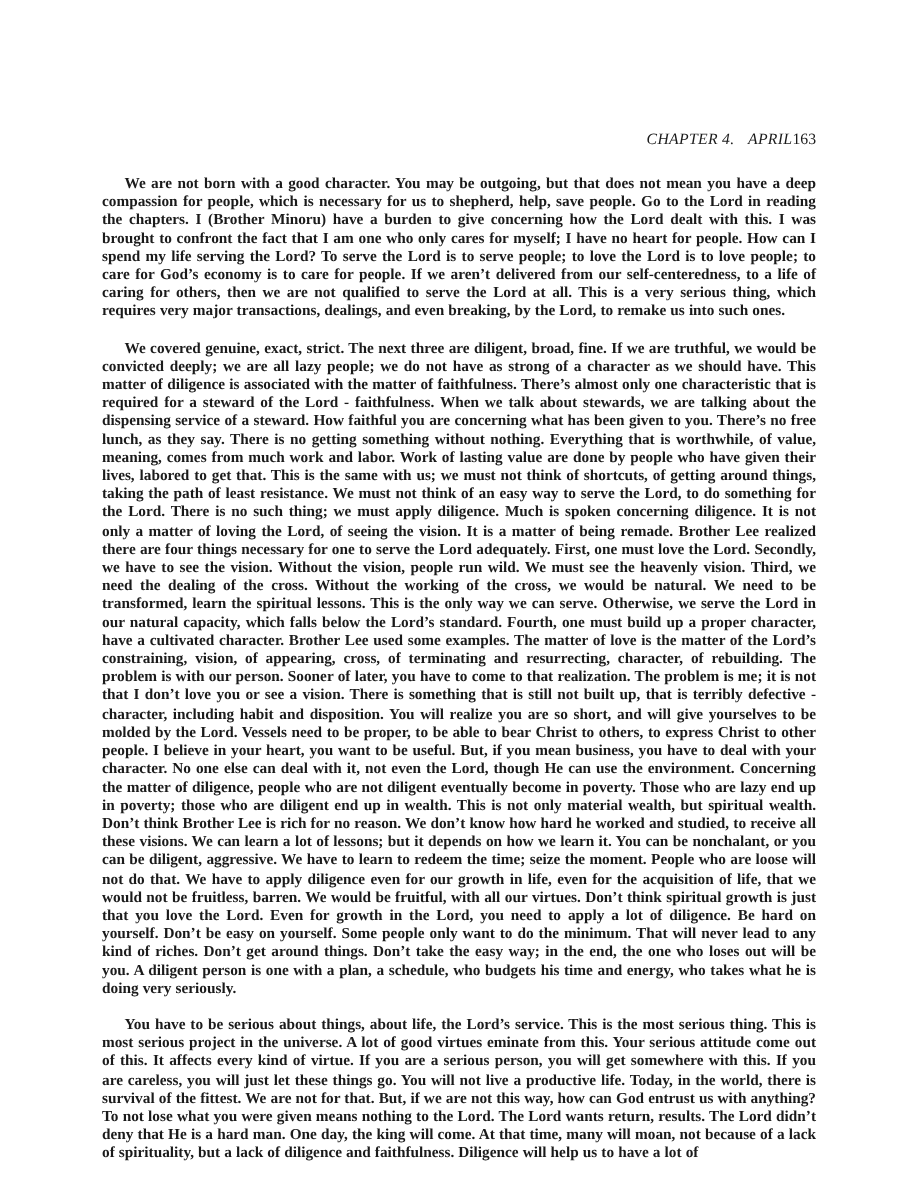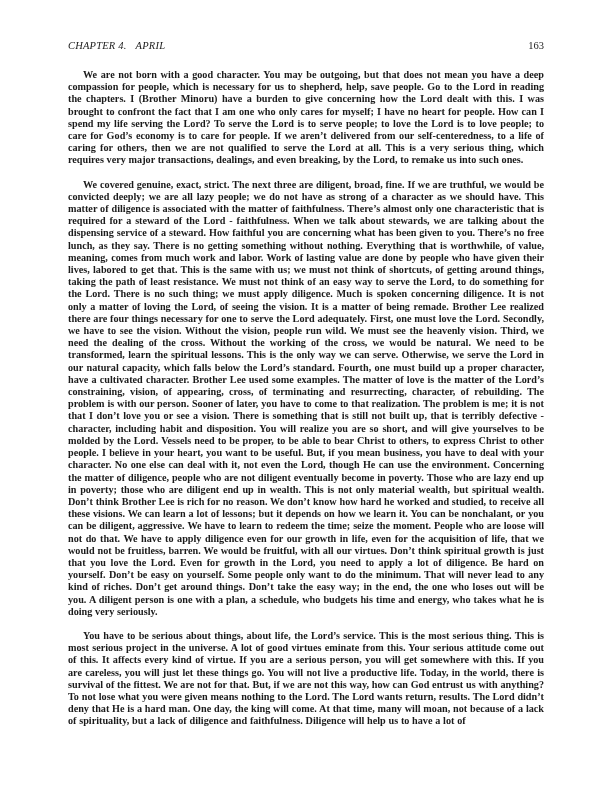--- a/index.html
+++ b/index.html
@@ -12,35 +12,35 @@
     height: 792px;
     background: #ffffff;
     box-sizing: border-box;
     padding: 40px 68px 0 68px;
     font-family: "Liberation Serif", serif;
     color: #1b1b1b;
     overflow: hidden;
   }
   .running-header {
     display: flex;
-    justify-content: space-between;
+    justify-content: flex-end;
     align-items: baseline;
     font-size: 10.5px;
     margin-bottom: 18px;
-    gap: 37px;
   }
   .chapter-heading {
     font-style: italic;
     letter-spacing: 0.2px;
   }
   .chapter-heading .chapter-num {
     margin-right: 9px;
   }
   .page-number {
     font-style: normal;
+    margin-top: 48px;
   }
   .document-body p {
     font-size: 10.2px;
     line-height: 12.2px;
     text-align: justify;
     text-indent: 15px;
     margin: 0 0 12px 0;
     word-spacing: 0.2px;
     font-weight: bold;
   }

